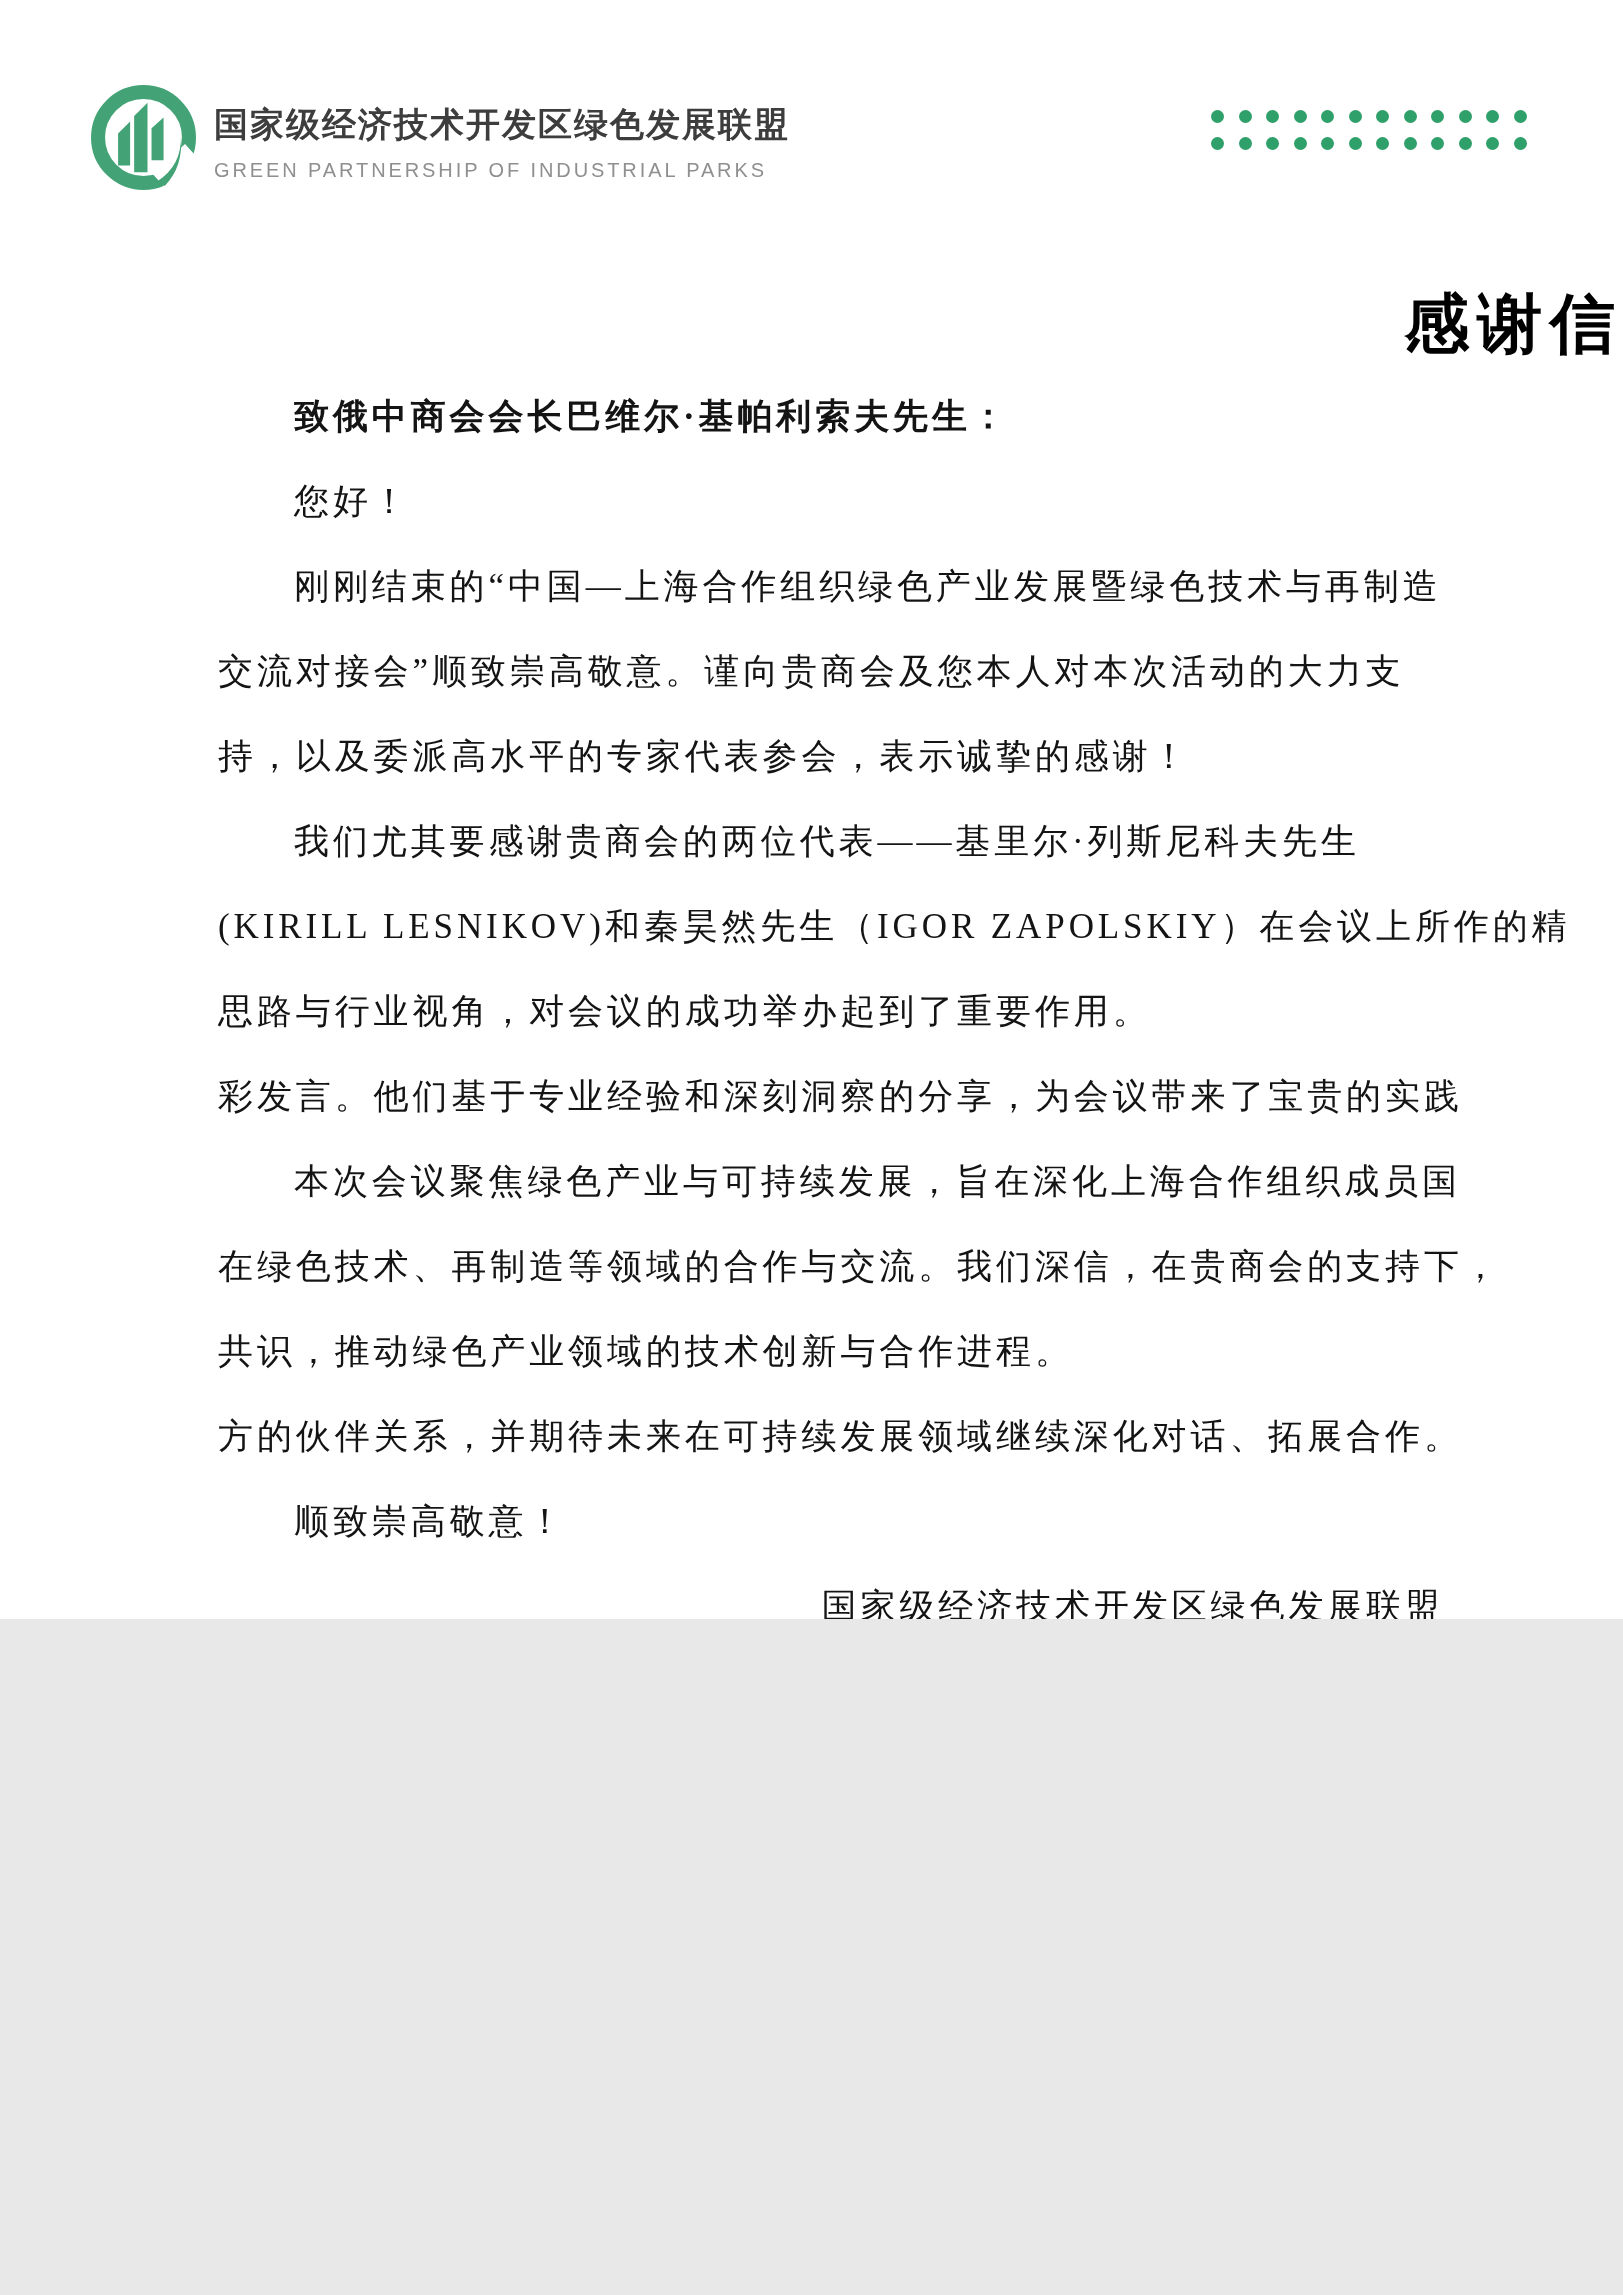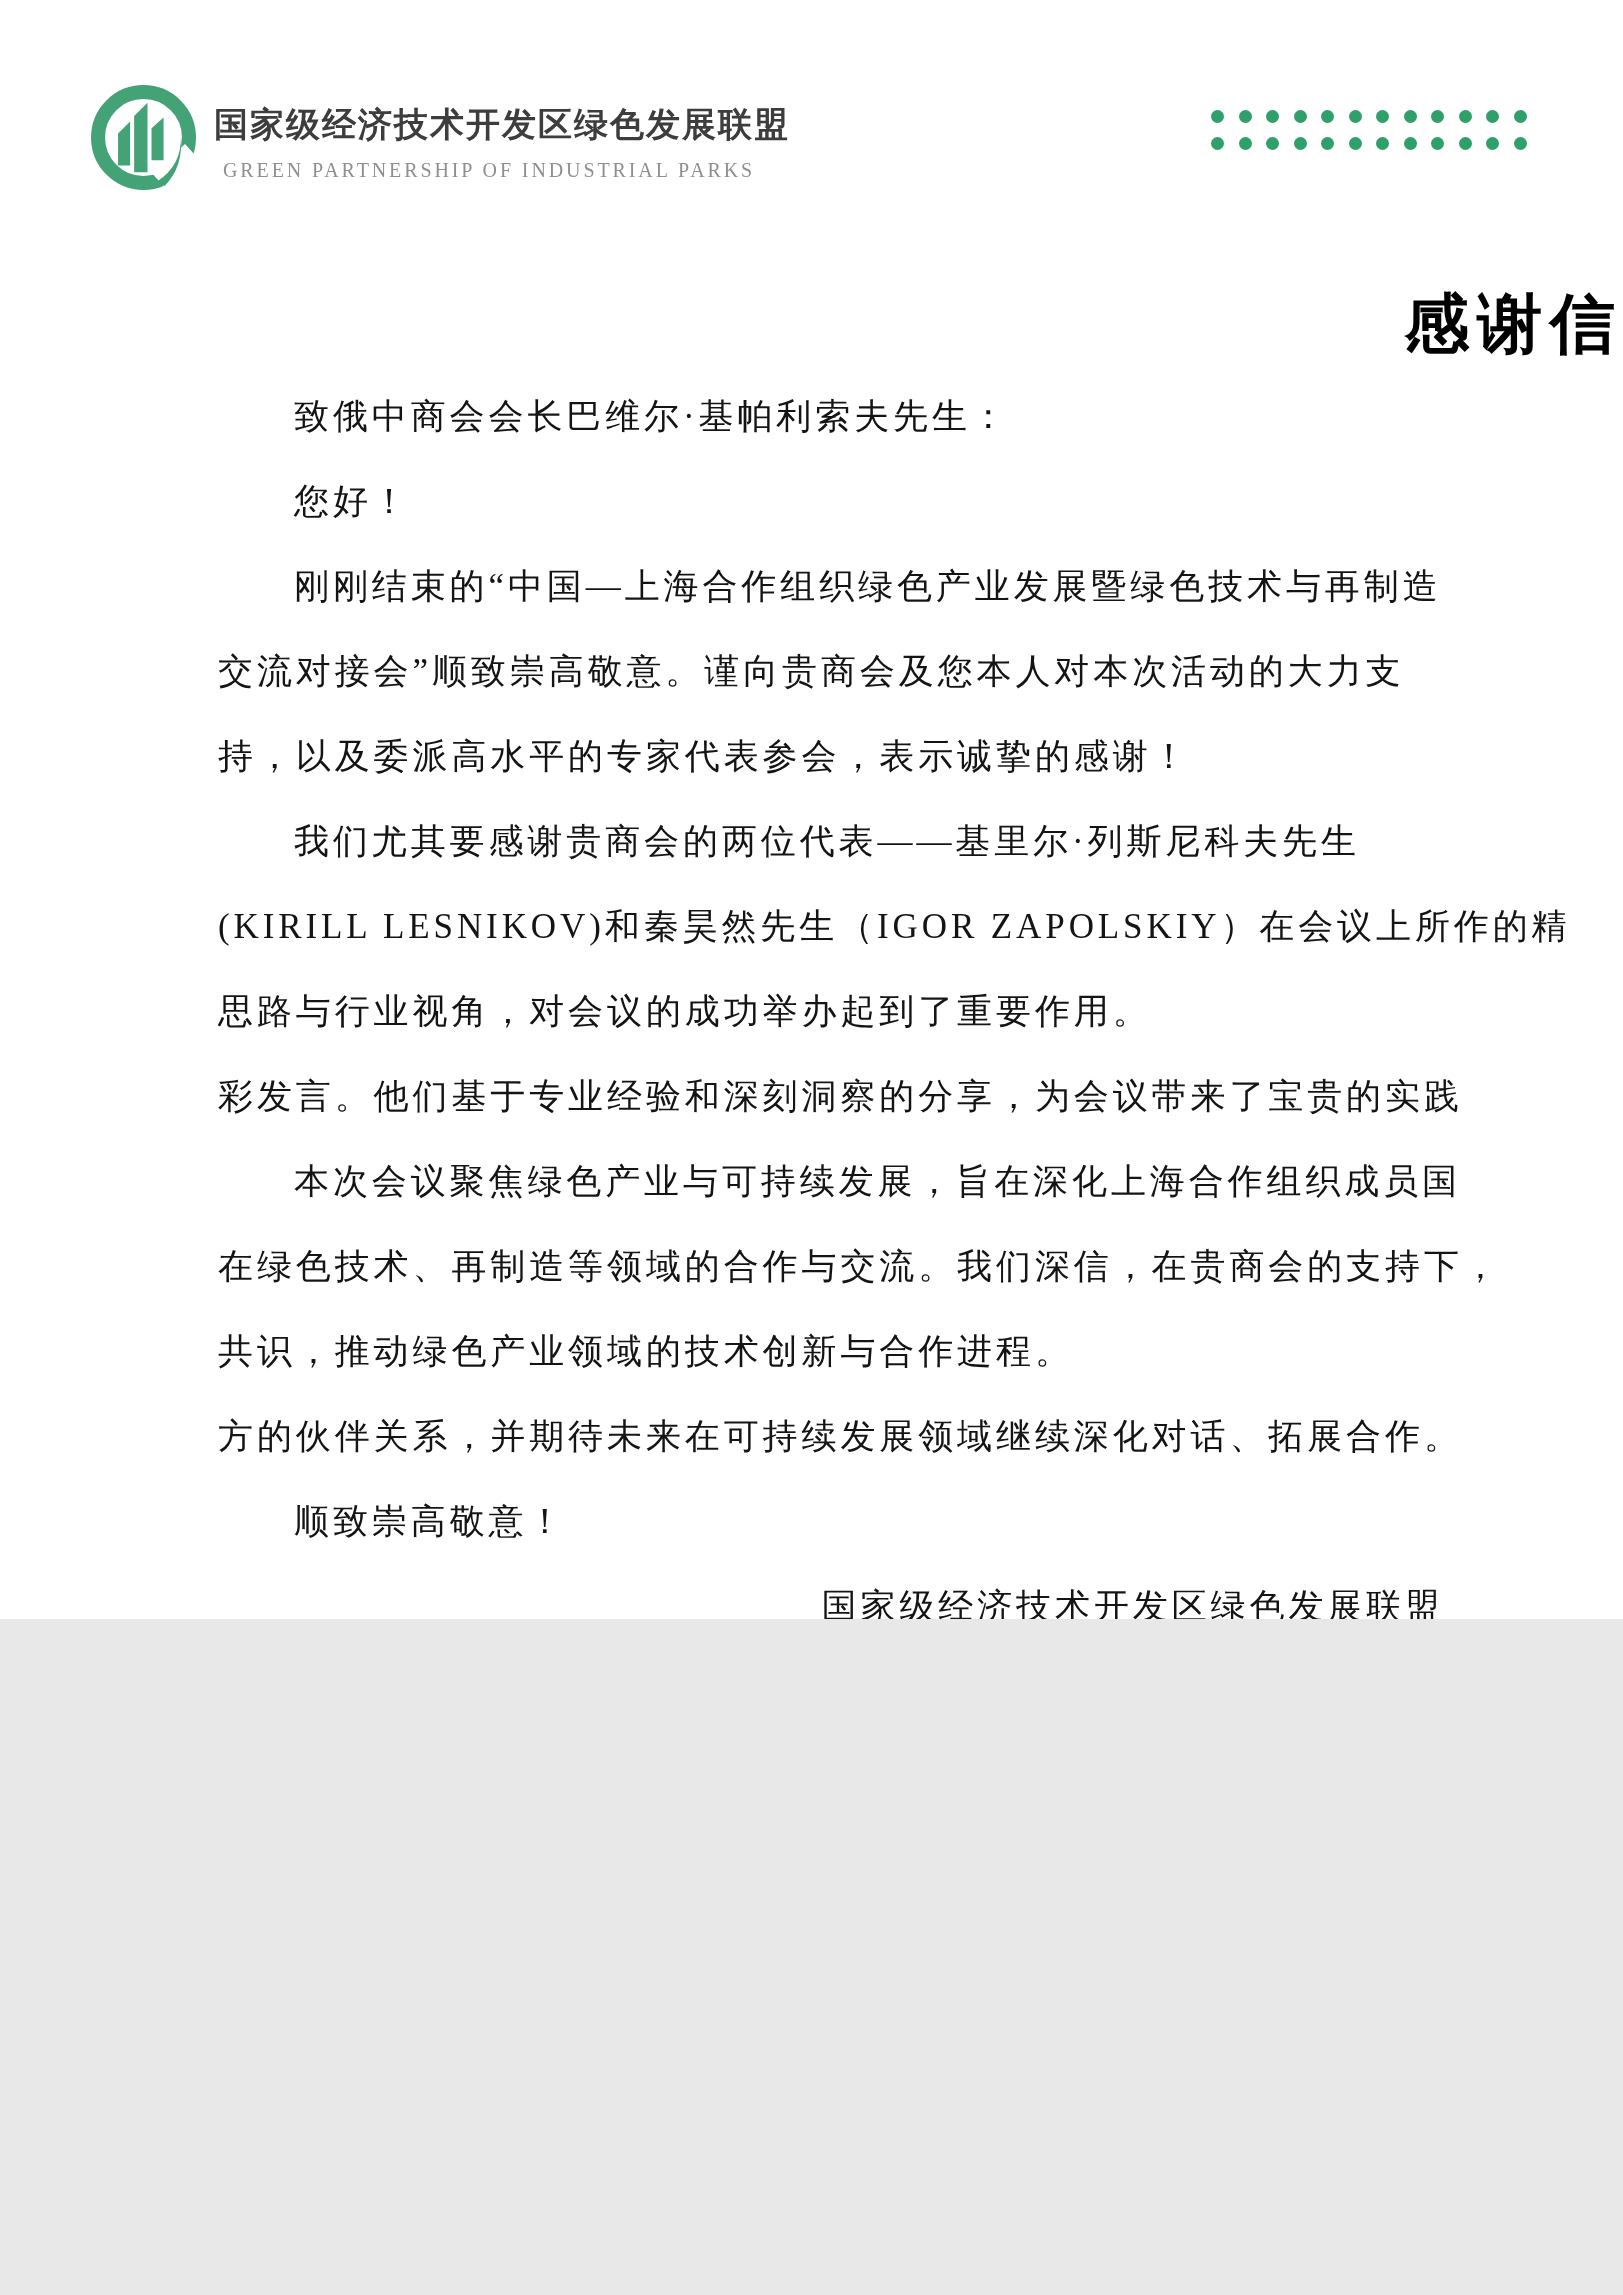--- a/index.html
+++ b/index.html
@@ -15,42 +15,42 @@
 
   
   .letterhead{position:absolute;left:0;top:0;width:100%;height:236px;}
   .logo{position:absolute;left:90px;top:84px;width:107px;height:107px;}
   .org-block{position:absolute;left:214px;top:102px;}
   .org-cn{
     font-family:"Liberation Sans","DejaVu Sans",sans-serif;
     font-weight:bold;font-size:34px;color:#3d3d3d;letter-spacing:2px;
   }
   .org-en{
-    font-family:Liberation Serif, serif;
-    font-size:20px;color:#8f8f8f;letter-spacing:2.9px;margin-top:10.5px;margin-left:9px;
+    font-family:Liberation Sans, sans-serif;
+    font-size:20px;color:#8f8f8f;letter-spacing:2.9px;margin-top:10.5px;
   }
   .dot-grid{
     position:absolute;left:1204px;top:103px;
     display:grid;grid-auto-rows:27px;
   }
   .dot-grid .dot{width:13px;height:13px;border-radius:50%;margin:auto;}
 
   
   .title{
     position:absolute;left:0;right:0;top:280px;
     text-align:right;font-size:65px;font-weight:bold;letter-spacing:7.9px;
     color:#000;
   }
   .content{position:absolute;left:218px;right:179px;top:374px;}
   .line{
     height:85px;line-height:85px;font-size:35px;letter-spacing:3.9px;
     white-space:nowrap;
   }
   .indent{padding-left:76px;}
-  .salutation{font-weight:normal;}
+  .salutation{font-weight:bold;}
   .sig-line{text-align:right;}
   .date-line{text-align:left;}
 
   
   .seal{
     position:absolute;left:1054px;top:1648px;width:318px;height:318px;
     opacity:.85;mix-blend-mode:multiply;pointer-events:none;
   }
 
   

